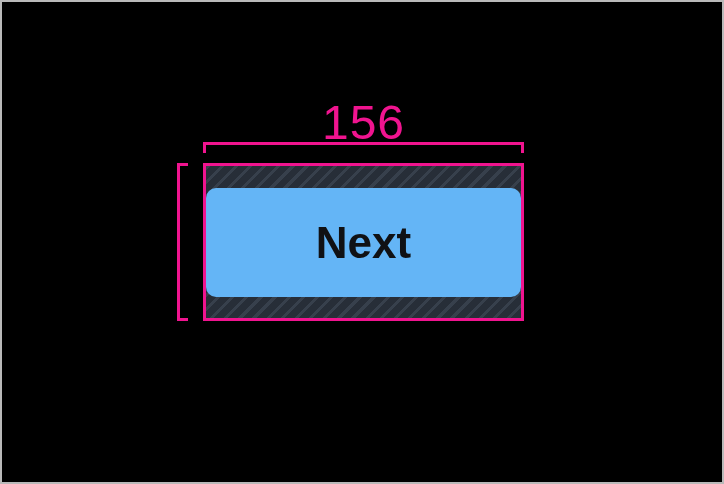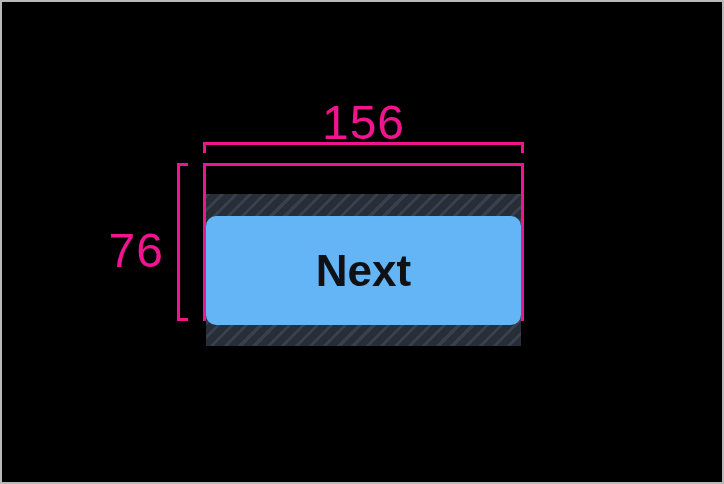--- a/index.html
+++ b/index.html
@@ -83,21 +83,20 @@
     width: 100%;
     height: 100%;
     display: flex;
     background: repeating-linear-gradient(
       135deg,
       var(--hatch-bg, #37404c) 0px,
       var(--hatch-bg, #37404c) 3px,
       var(--hatch-stripe, #272e38) 3px,
       var(--hatch-stripe, #272e38) 10px
     );
-    margin-top: 28px;
   }
 
   
   .next-btn {
     flex: 1;
     margin: 22px 0 21px 0;
     padding: 0;
     border: none;
     border-radius: 10px;
     background: var(--button-fill, #64b5f6);
@@ -114,21 +113,20 @@
 </style>
 </head>
 <body>
 
 <div class="canvas">
 
   <div class="dim-label width">156</div>
 
   <div class="bracket-h"></div>
 
-  <div class="dim-label height">76</div>
 
   <div class="bracket-v"></div>
 
   <div class="bounds">
     <div class="padded">
       <button class="next-btn">
         <span>Next</span>
       </button>
     </div>
   </div>

